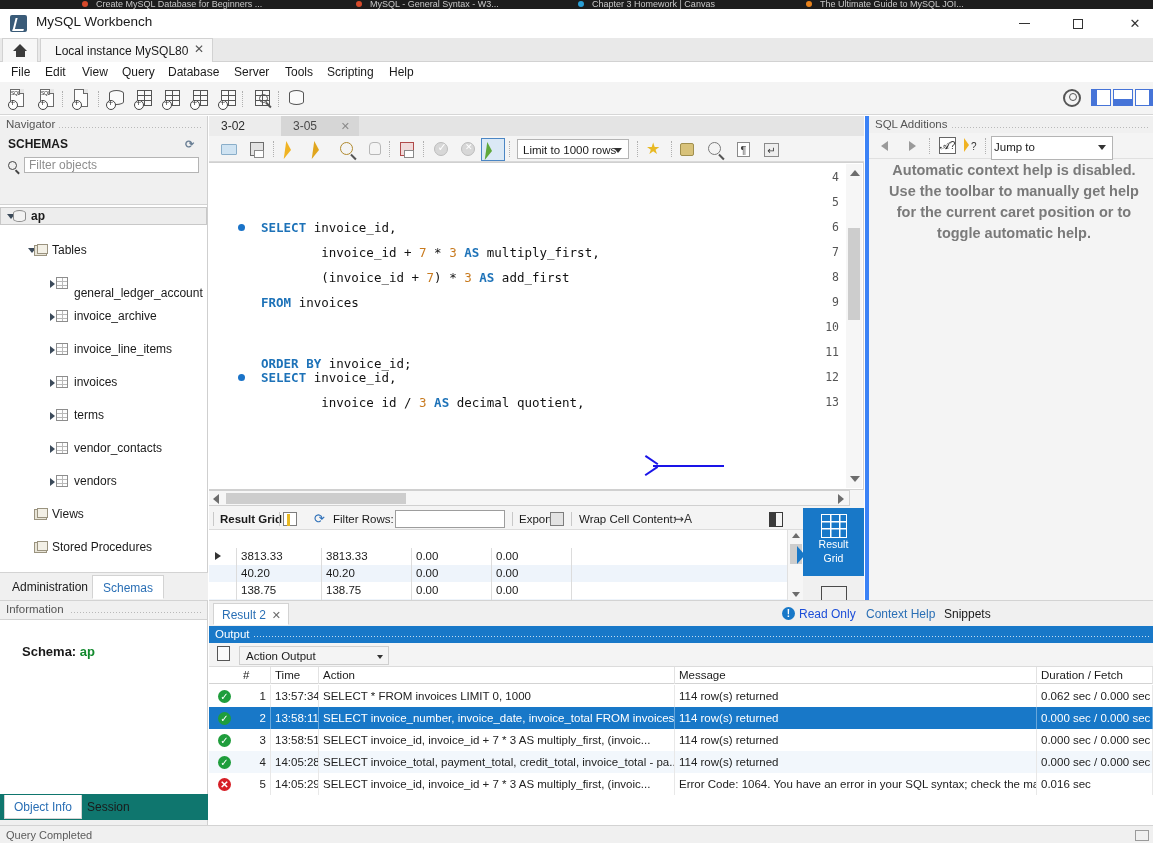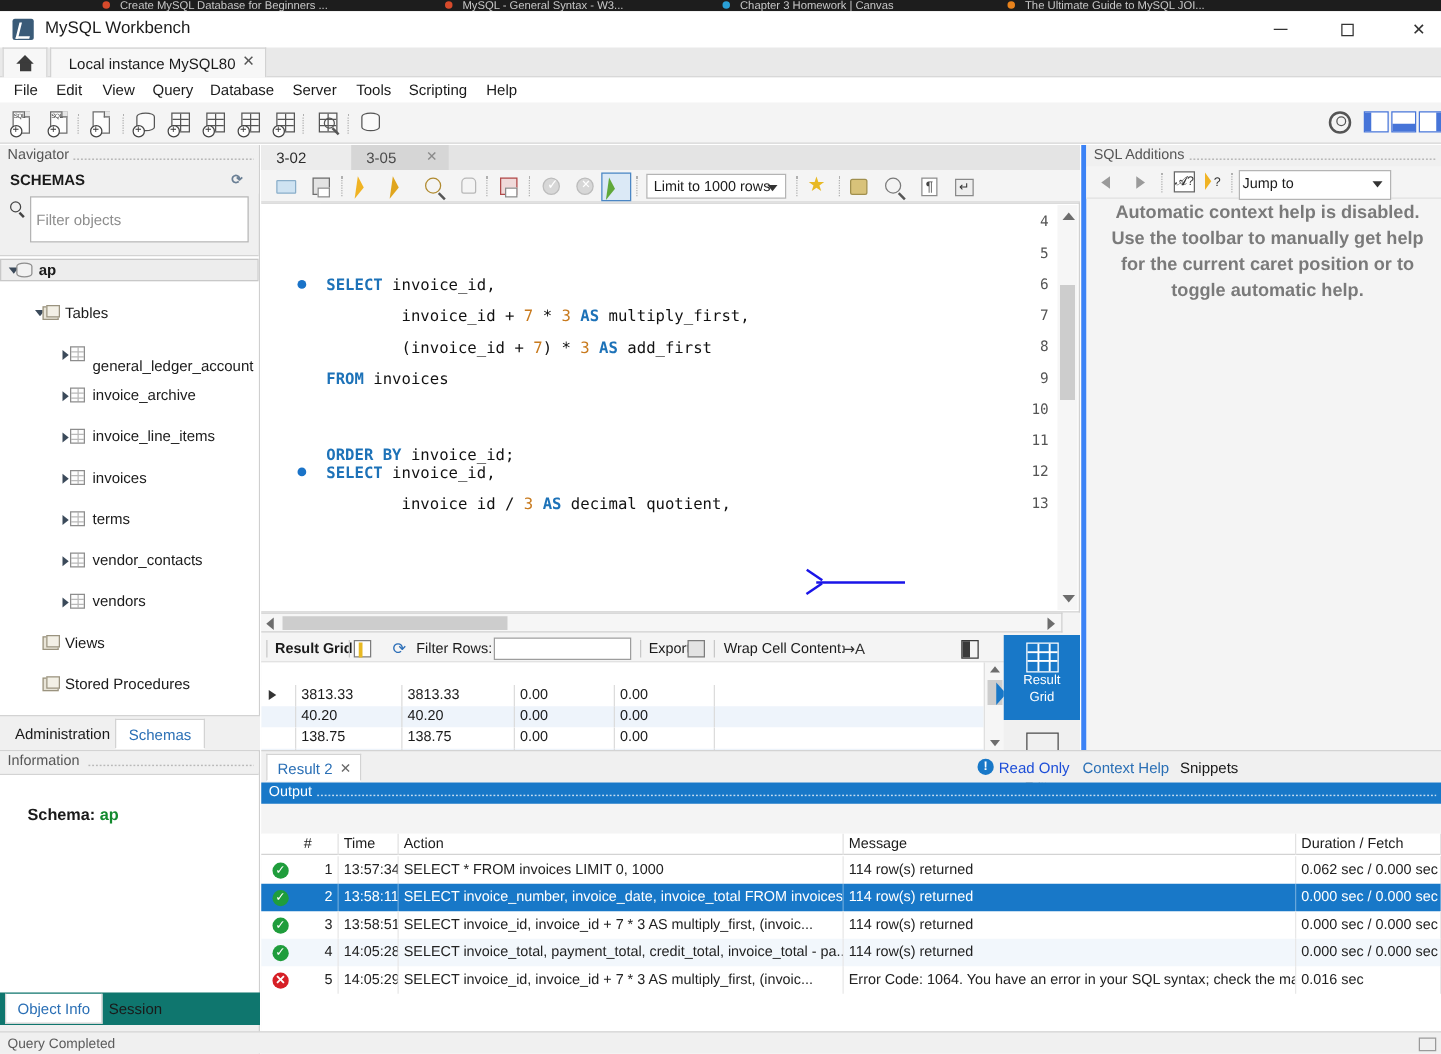--- a/index.html
+++ b/index.html
@@ -191,21 +191,21 @@
   .filterwrap { position: relative; height: 26px; padding: 2px 8px 0 24px; }
   .filterwrap .srch {
     position: absolute; left: 8px; top: 6px; width: 9px; height: 9px;
     border: 1.5px solid #444; border-radius: 50%;
   }
   .filterwrap .srch::after {
     content: ""; position: absolute; right: -4px; bottom: -3px;
     width: 5px; height: 1.5px; background: #444; transform: rotate(45deg);
   }
   .filterwrap input {
-    width: 100%; height: 37px; border: 1px solid #b4b4b4; background: #fff;
+    width: 100%; height: 16px; border: 1px solid #b4b4b4; background: #fff;
     font-size: 12px; padding: 0 4px; color: #333;
     font-family: "Liberation Sans", sans-serif;
   }
   .filterwrap input::placeholder { color: #8e8e8e; }
   .tree {
     position: absolute; left: 0; top: 88px; right: 0; bottom: 28px;
     background: #fff; border-top: 1px solid #d3d3d3; overflow: hidden;
   }
   .tnode {
     position: relative; height: 16px; line-height: 16px; font-size: 12px;
@@ -879,20 +879,27 @@
   <div class="ro-lbl">Read Only</div>
   <div class="ch-lbl">Context Help</div>
   <div class="sn-lbl">Snippets</div>
 </div>
 
 <div class="outputpane">
   <div class="out-caption">
     <span>Output</span>
     <div class="dots"></div>
   </div>
+  <div class="out-toolbar">
+    <div class="copy-ico"></div>
+    <div class="outsel">
+      <span>Action Output</span>
+      <span class="caret"></span>
+    </div>
+  </div>
   <div class="outtable" id="outtable">
       <div class="ohdr">
         <div class="oc" style="left:30px;width:32px">#</div>
         <div class="oc" style="left:62px;width:48px">Time</div>
         <div class="oc" style="left:110px;width:356px">Action</div>
         <div class="oc" style="left:466px;width:362px">Message</div>
         <div class="oc" style="left:828px;width:116px">Duration / Fetch</div>
       </div>
       <div class="orow" style="top: 18px;">
         <span class="st-ok">✓</span>

